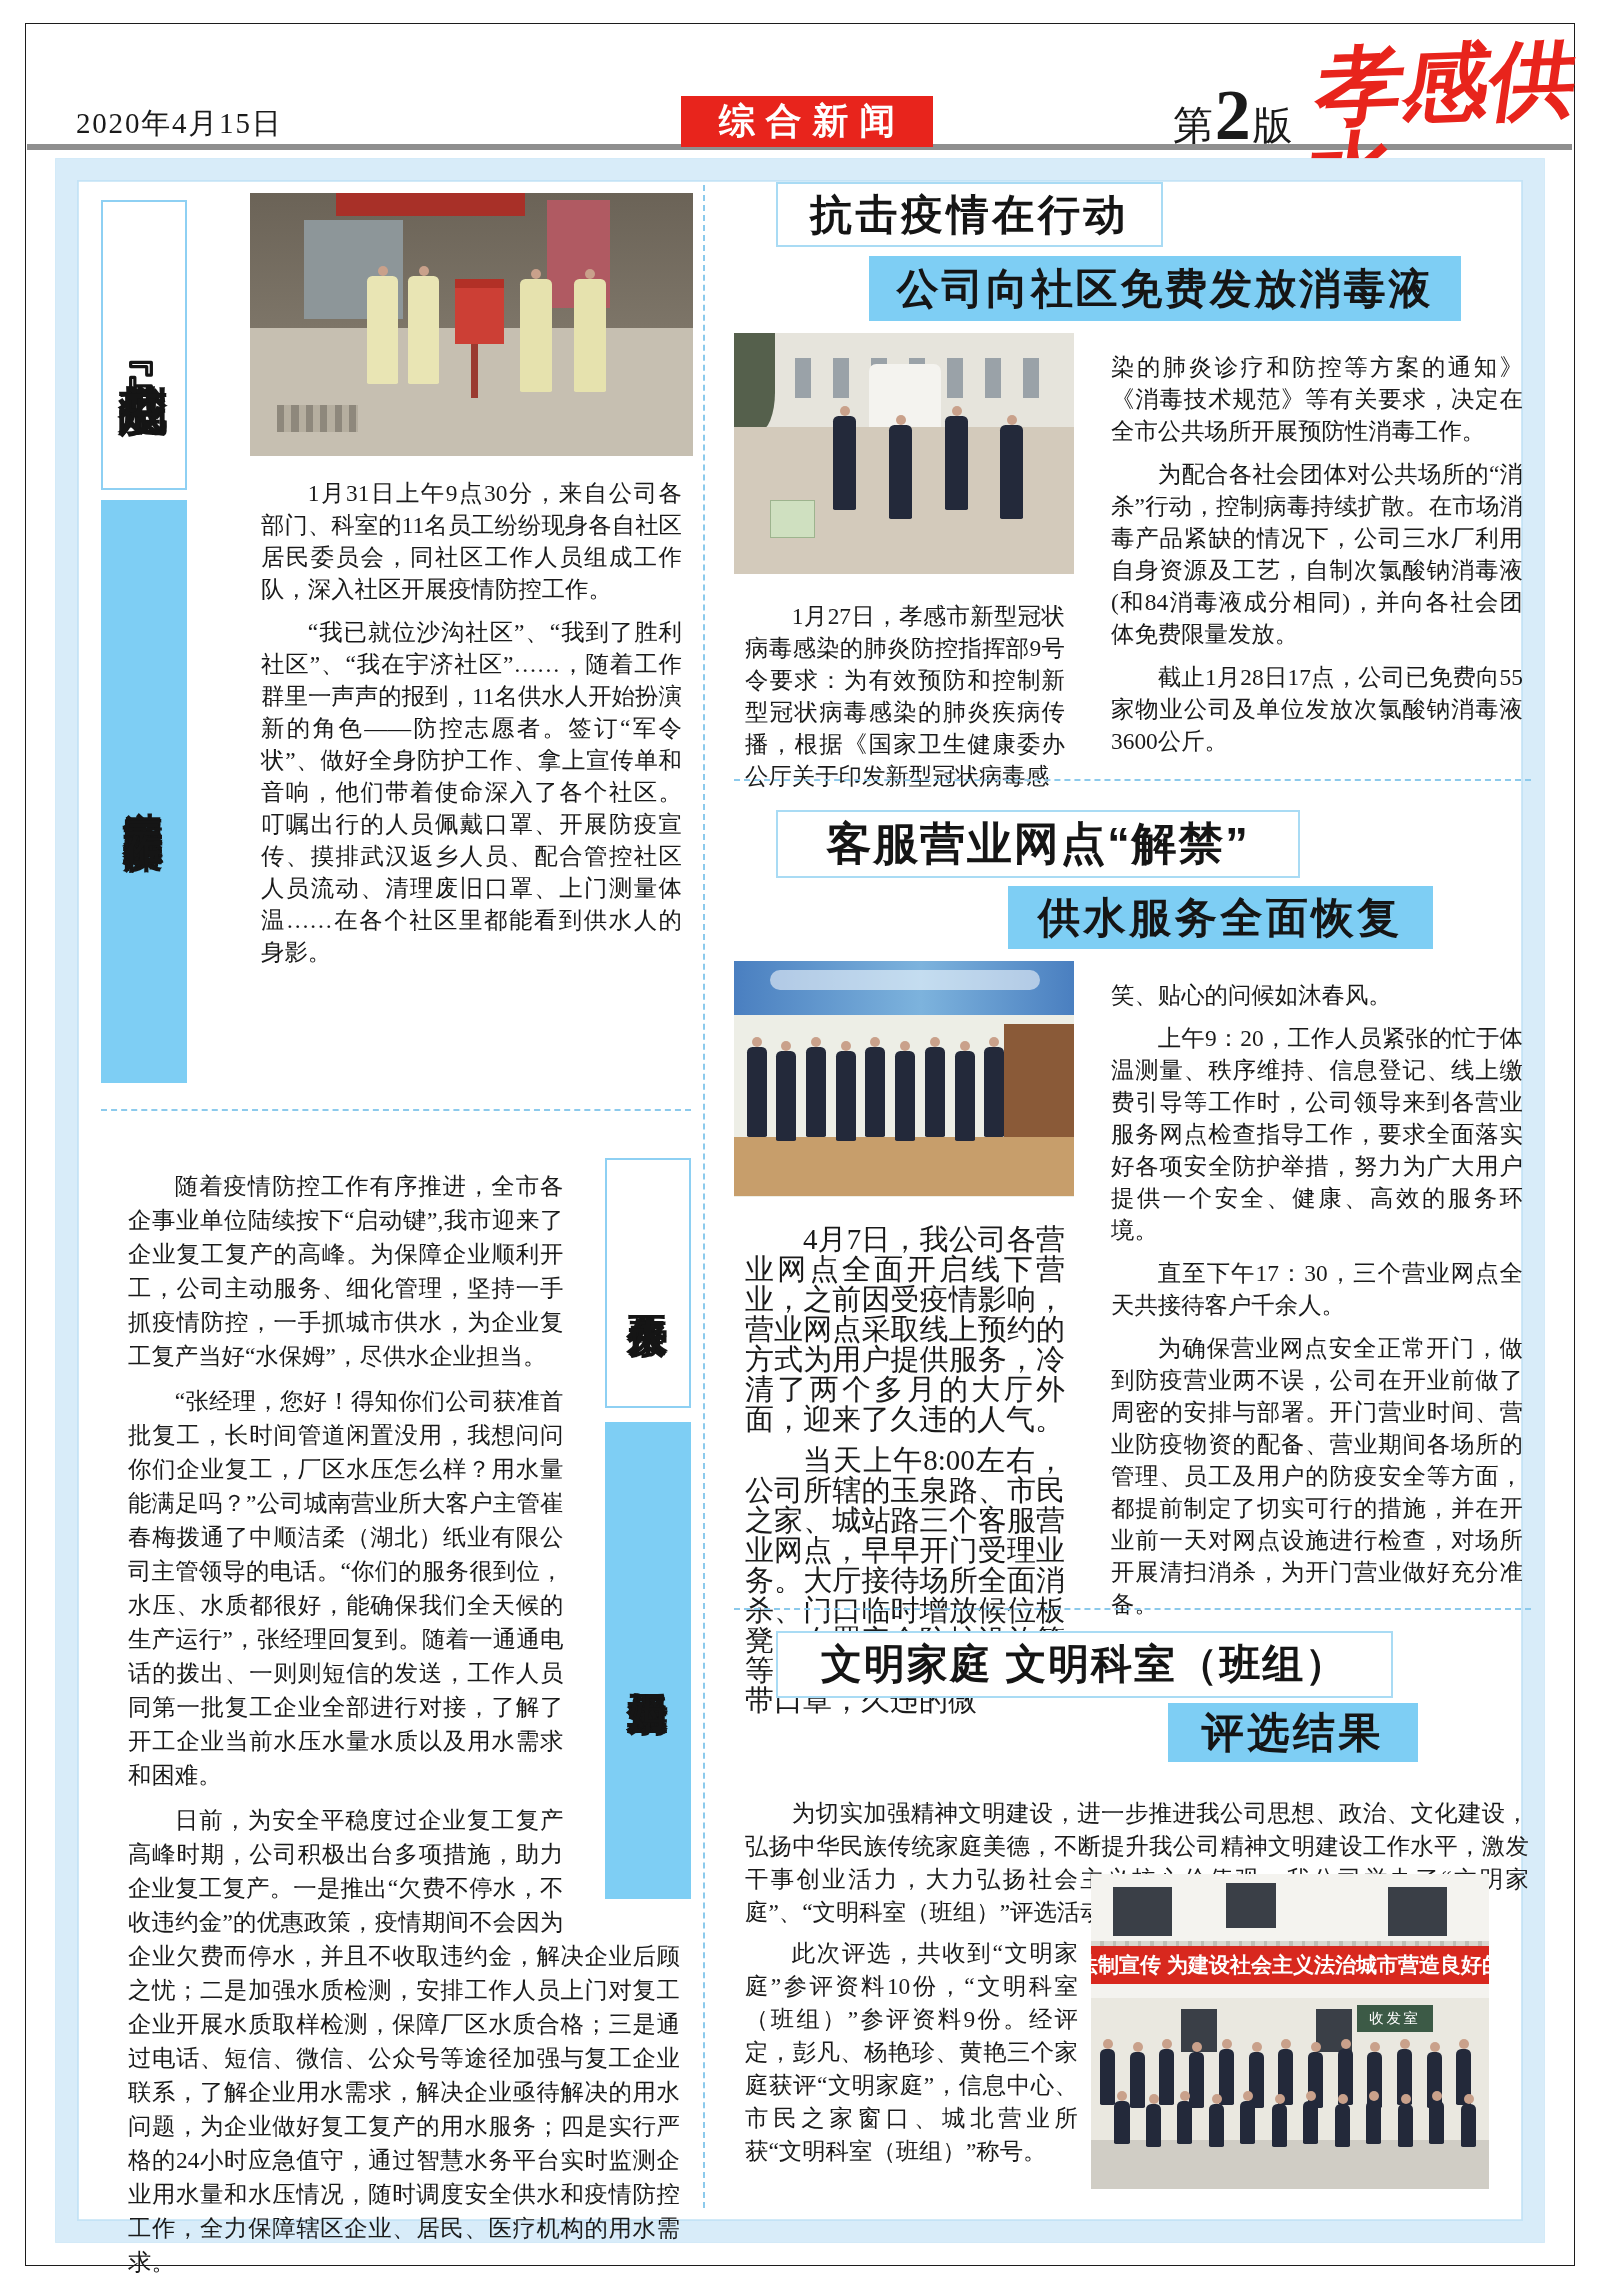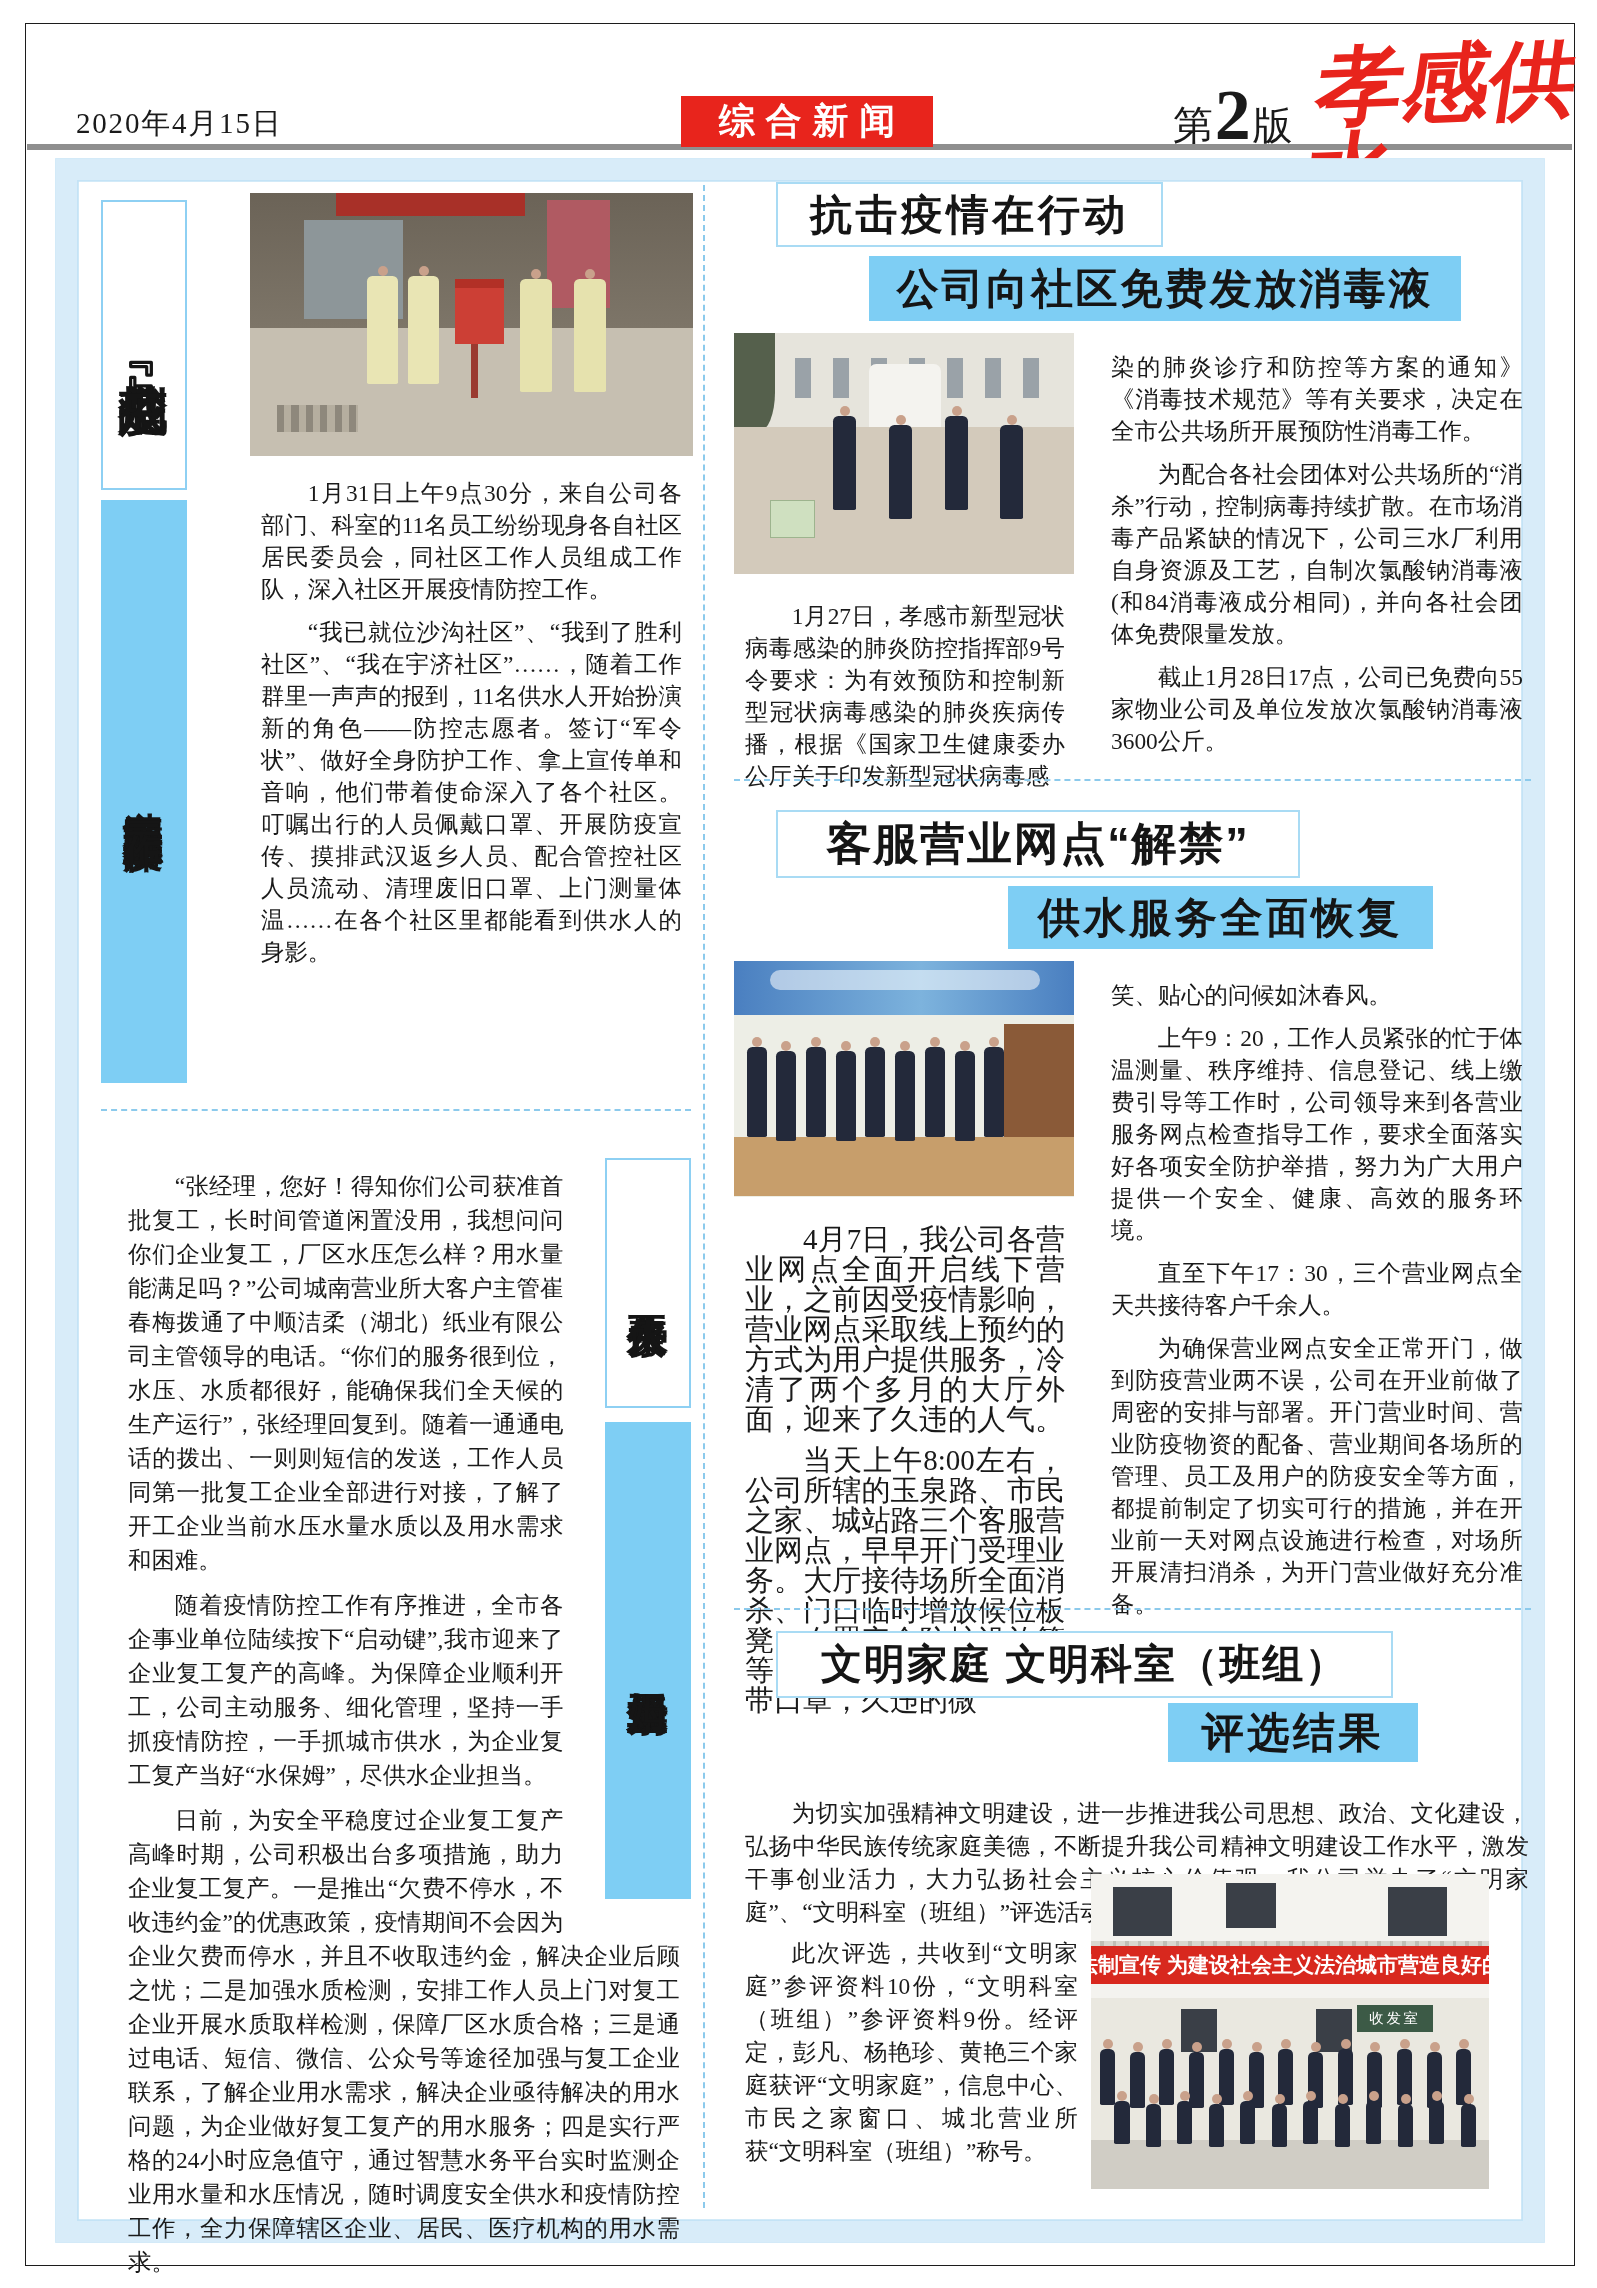--- a/index.html
+++ b/index.html
@@ -108,22 +108,22 @@
   <p>“我已就位沙沟社区”、“我到了胜利社区”、“我在宇济社区”……，随着工作群里一声声的报到，11名供水人开始扮演新的角色——防控志愿者。签订“军令状”、做好全身防护工作、拿上宣传单和音响，他们带着使命深入了各个社区。叮嘱出行的人员佩戴口罩、开展防疫宣传、摸排武汉返乡人员、配合管控社区人员流动、清理废旧口罩、上门测量体温……在各个社区里都能看到供水人的身影。</p>
 </div>
 
 <div class="abs hdash" style="left:101px;top:1109px;width:590px;"></div>
 
 <div class="abs body-text t-left2" style="left:117px;top:1158px;width:574px;">
   <div class="float-titles" style="height:752px;">
     <div class="vtext vbox-white" style="width:86px;height:250px;font-size:41px;">欠费不停水</div>
     <div class="vtext vbox-blue" style="width:86px;height:477px;font-size:41px;margin-top:14.4px;">为复工企业当好水保姆</div>
   </div>
+  <p>随着疫情防控工作有序推进，全市各企事业单位陆续按下“启动键”,我市迎来了企业复工复产的高峰。为保障企业顺利开工，公司主动服务、细化管理，坚持一手抓疫情防控，一手抓城市供水，为企业复工复产当好“水保姆”，尽供水企业担当。</p>
   <p>“张经理，您好！得知你们公司获准首批复工，长时间管道闲置没用，我想问问你们企业复工，厂区水压怎么样？用水量能满足吗？”公司城南营业所大客户主管崔春梅拨通了中顺洁柔（湖北）纸业有限公司主管领导的电话。“你们的服务很到位，水压、水质都很好，能确保我们全天候的生产运行”，张经理回复到。随着一通通电话的拨出、一则则短信的发送，工作人员同第一批复工企业全部进行对接，了解了开工企业当前水压水量水质以及用水需求和困难。</p>
-  <p>随着疫情防控工作有序推进，全市各企事业单位陆续按下“启动键”,我市迎来了企业复工复产的高峰。为保障企业顺利开工，公司主动服务、细化管理，坚持一手抓疫情防控，一手抓城市供水，为企业复工复产当好“水保姆”，尽供水企业担当。</p>
   <p>日前，为安全平稳度过企业复工复产高峰时期，公司积极出台多项措施，助力企业复工复产。一是推出“欠费不停水，不收违约金”的优惠政策，疫情期间不会因为企业欠费而停水，并且不收取违约金，解决企业后顾之忧；二是加强水质检测，安排工作人员上门对复工企业开展水质取样检测，保障厂区水质合格；三是通过电话、短信、微信、公众号等途径加强与复工企业联系，了解企业用水需求，解决企业亟待解决的用水问题，为企业做好复工复产的用水服务；四是实行严格的24小时应急值守，通过智慧水务平台实时监测企业用水量和水压情况，随时调度安全供水和疫情防控工作，全力保障辖区企业、居民、医疗机构的用水需求。</p>
 </div>
 
 <div class="abs kicker" style="left:734px;top:182px;width:387px;height:65px;font-size:42px;letter-spacing:3.6px;">抗击疫情在行动</div>
 <div class="abs blue-band" style="left:869px;top:256px;width:592px;height:65px;font-size:42px;letter-spacing:2.7px;">公司向社区免费发放消毒液</div>
 
 <div class="photo" style="left:734px;top:333px;width:340px;height:241px;background:#d8d2c6;">
   <div style="left:0;top:0;width:100%;height:94px;background:#e6e4dc;"></div>
   <div style="left:23.4px;top:25px;width:297px;height:40px;background:repeating-linear-gradient(90deg,#9aa2a8 0 16px,#e6e4dc 16px 38px);"></div>
   <div style="left:135px;top:31px;width:72px;height:63px;background:#f4f3ef;border-radius:7.2px 7.2px 0 0;"></div>

